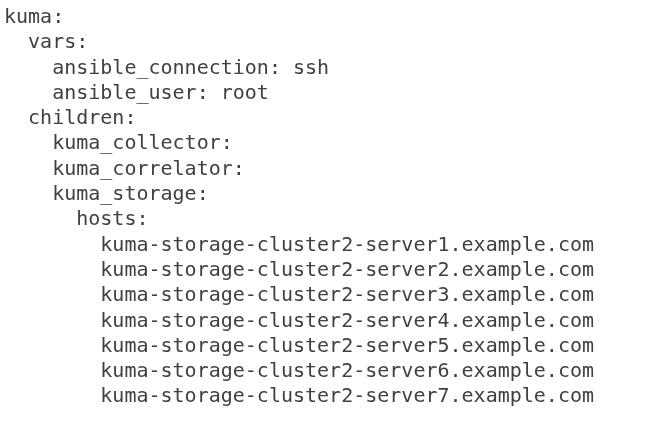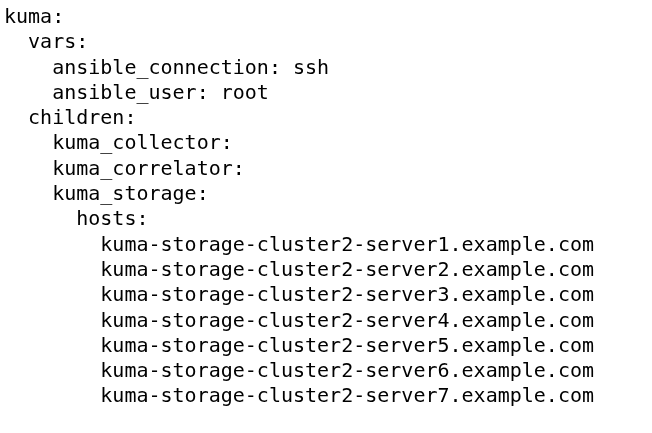--- a/index.html
+++ b/index.html
@@ -19,21 +19,21 @@
     background: #ffffff;
     box-sizing: border-box;
     padding: 4px 0 0 4px;
   }
   .code-block {
     margin: 0;
     padding: 0;
     font-family: "DejaVu Sans Mono", "Liberation Mono", monospace;
     font-size: 20px;
     line-height: 25.3px;
-    color: #000000;
+    color: #404040;
     white-space: pre;
     letter-spacing: 0px;
     -webkit-font-smoothing: none;
   }
   .code-line {
     display: block;
     white-space: pre;
     min-height: 25.3px;
   }
 </style>

